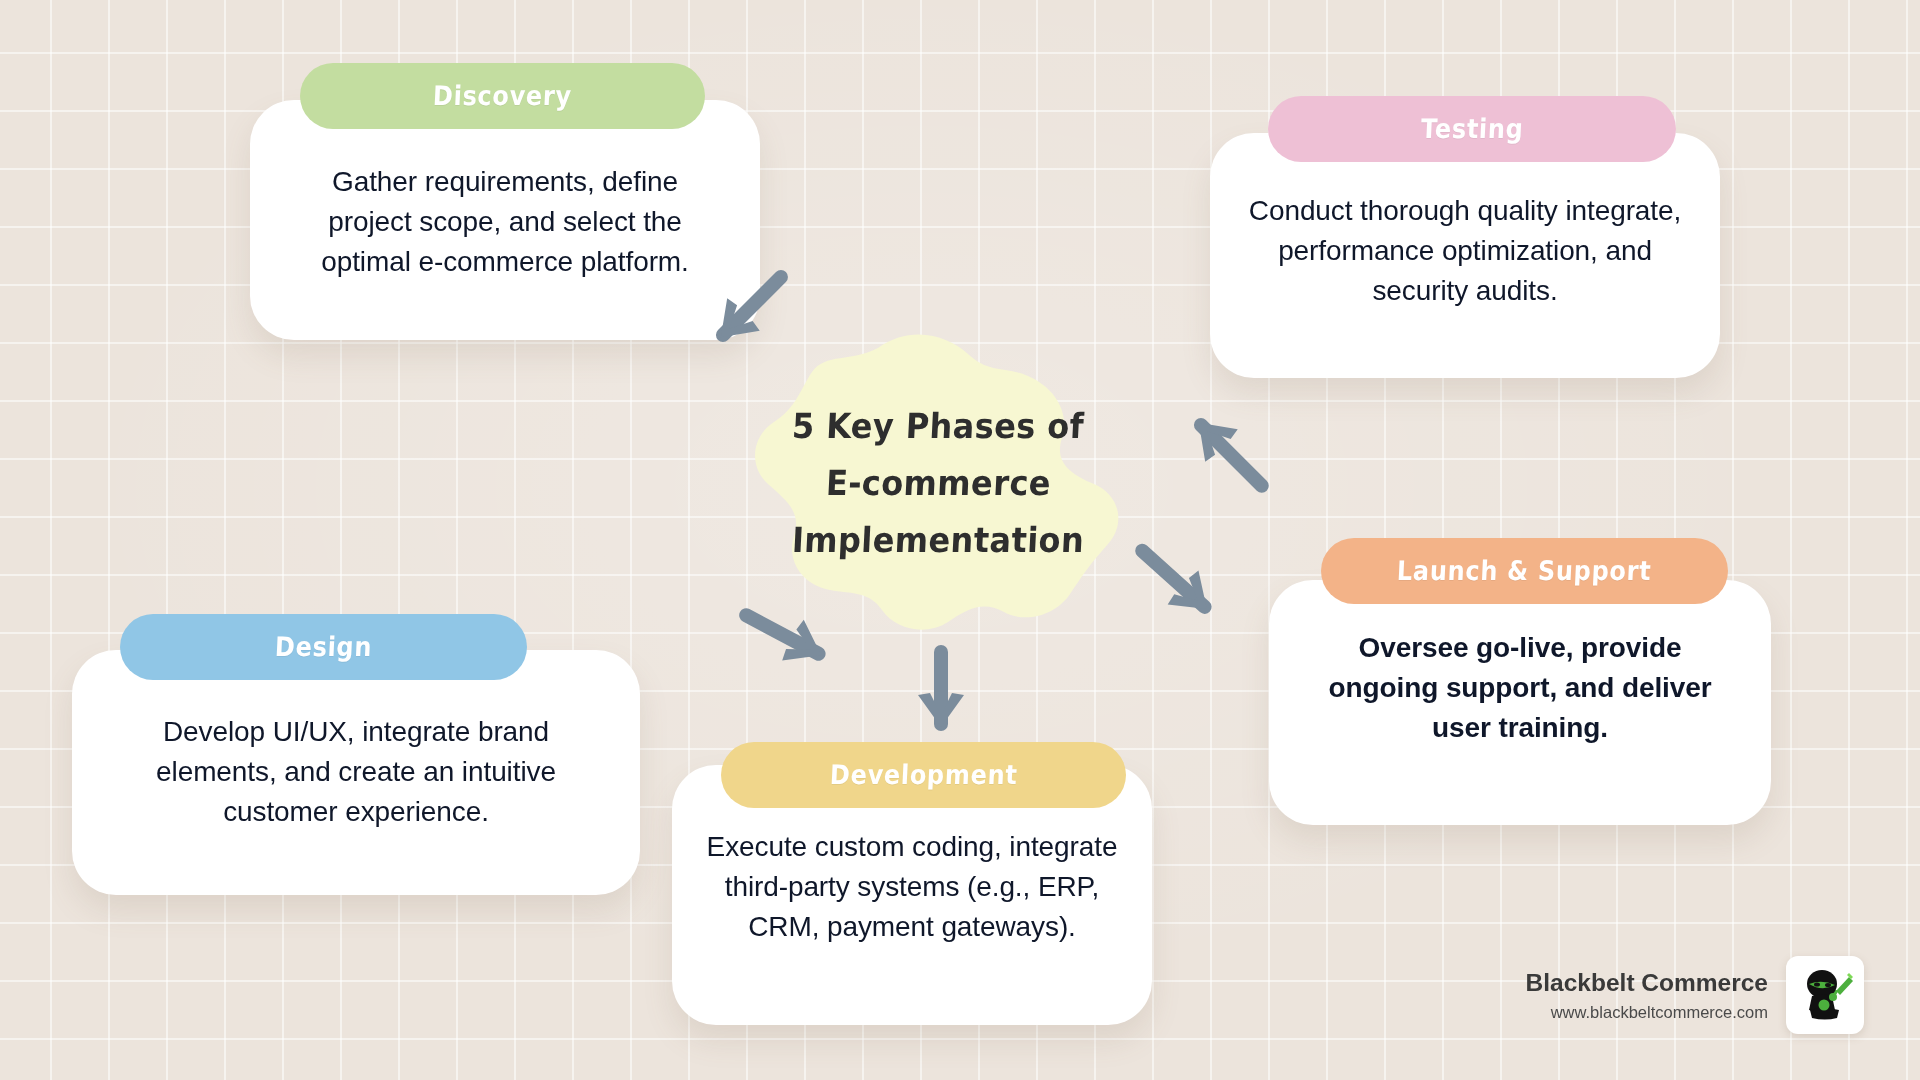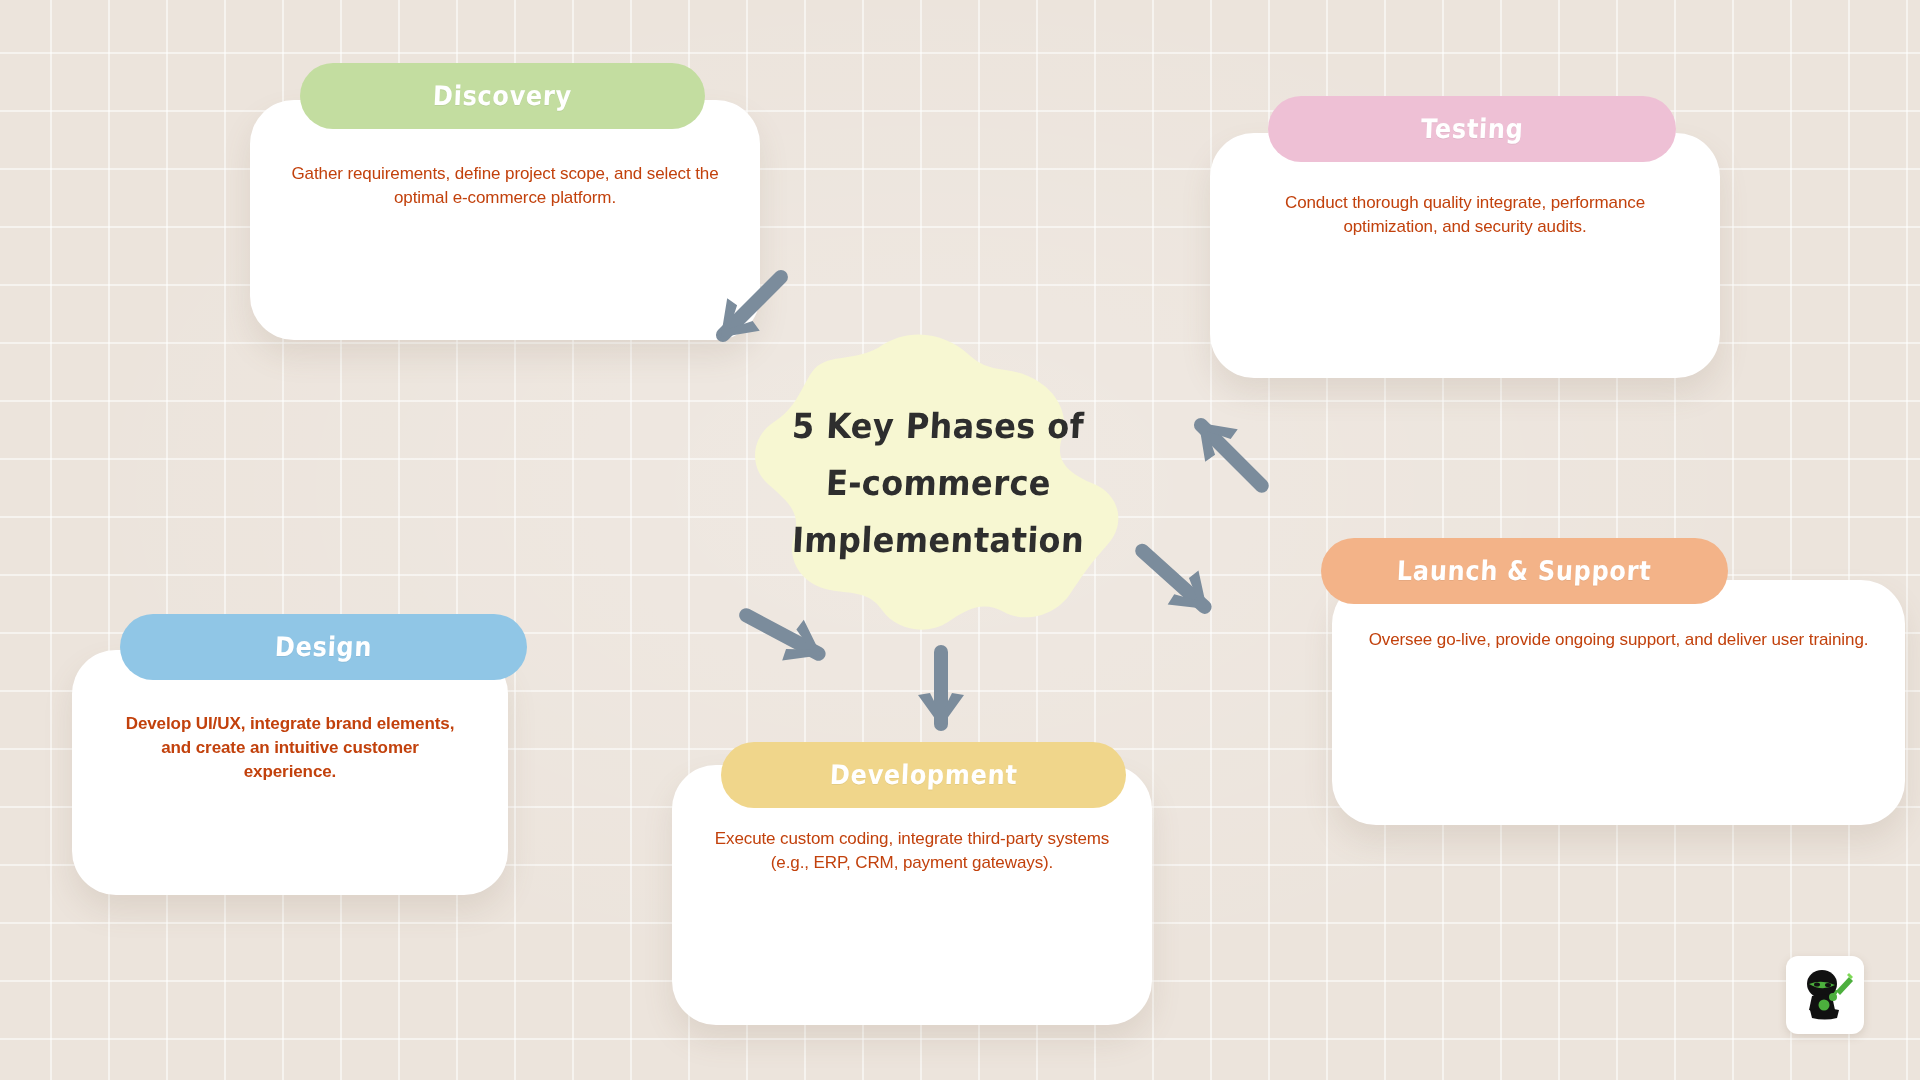--- a/index.html
+++ b/index.html
@@ -35,23 +35,23 @@
   .card-body {
     position:absolute;
     background:#ffffff;
     border-radius:44px;
     box-shadow:0 16px 30px rgba(120,100,80,0.13);
     display:flex;
     align-items:flex-start;
     justify-content:center;
   }
   .card-desc {
-    font-size:17px;
+    font-size:28px;
     line-height:1.42;
-    color:#c2410c;
+    color:#0f172a;
     text-align:center;
     font-family:"Liberation Sans", sans-serif;
     letter-spacing:-0.1px;
   }
   .card-pill {
     position:absolute;
     border-radius:999px;
     display:flex;
     align-items:center;
     justify-content:center;
@@ -69,29 +69,29 @@
 
   
   #card-discovery .card-body { left:250px;  top:100px;  width:510px; height:240px; padding:62px 40px 0; }
   #card-discovery .card-pill { left:300px;  top:63px;   width:405px; height:66px; }
 
   
   #card-testing  .card-body { left:1210px; top:133px;  width:510px; height:245px; padding:58px 36px 0; }
   #card-testing  .card-pill { left:1268px; top:96px;   width:408px; height:66px; }
 
   
-  #card-design   .card-body { left:72px;   top:650px;  width:436px; height:245px; padding:62px 44px 0;font-weight:bold; }
+  #card-design   .card-body { left:72px;   top:650px;  width:568px; height:245px; padding:62px 44px 0; }
   #card-design   .card-pill { left:120px;  top:614px;  width:407px; height:66px; }
 
   
   #card-development .card-body { left:672px; top:765px; width:480px; height:260px; padding:62px 28px 0; }
   #card-development .card-pill { left:721px; top:742px; width:405px; height:66px; }
 
   
-  #card-launch   .card-body { left:1332px; top:580px;  width:573px; height:245px; padding:48px 32px 0; }
+  #card-launch   .card-body { left:1269px; top:580px;  width:502px; height:245px; padding:48px 32px 0;font-weight:bold; }
   #card-launch   .card-pill { left:1321px; top:538px;  width:407px; height:66px; }
 
   
   #center-blob {
     position:absolute;
     left:752px; top:332px;
     width:372px; height:302px;
     z-index:2;
   }
   #center-blob svg { position:absolute; inset:0; width:100%; height:100%; overflow:visible; }
@@ -251,20 +251,24 @@
                C 73 21 100 30 126 16 Z" fill="#f7f7d2"></path>
     </svg>
     <div id="center-title">
       <div class="title-line">5 Key Phases of</div>
       <div class="title-line">E-commerce</div>
       <div class="title-line">Implementation</div>
     </div>
   </div>
 
   <div id="branding">
+    <div id="brand-text">
+      <div id="brand-name">Blackbelt Commerce</div>
+      <div id="brand-url">www.blackbeltcommerce.com</div>
+    </div>
     <div id="brand-logo">
       <svg width="62" height="62" viewBox="0 0 62 62">
 
         <path d="M 42 27 L 55 13 L 59 17 L 46 31 Z" fill="#4caf3d"></path>
         <path d="M 53 11 L 57 15 L 59 13 L 55 9 Z" fill="#7ed957"></path>
 
         <rect x="33" y="28" width="11" height="5" rx="2.5" fill="#4caf3d" transform="rotate(-42 38 30)"></rect>
 
         <ellipse cx="28" cy="20" rx="15" ry="14" fill="#111111"></ellipse>
 

